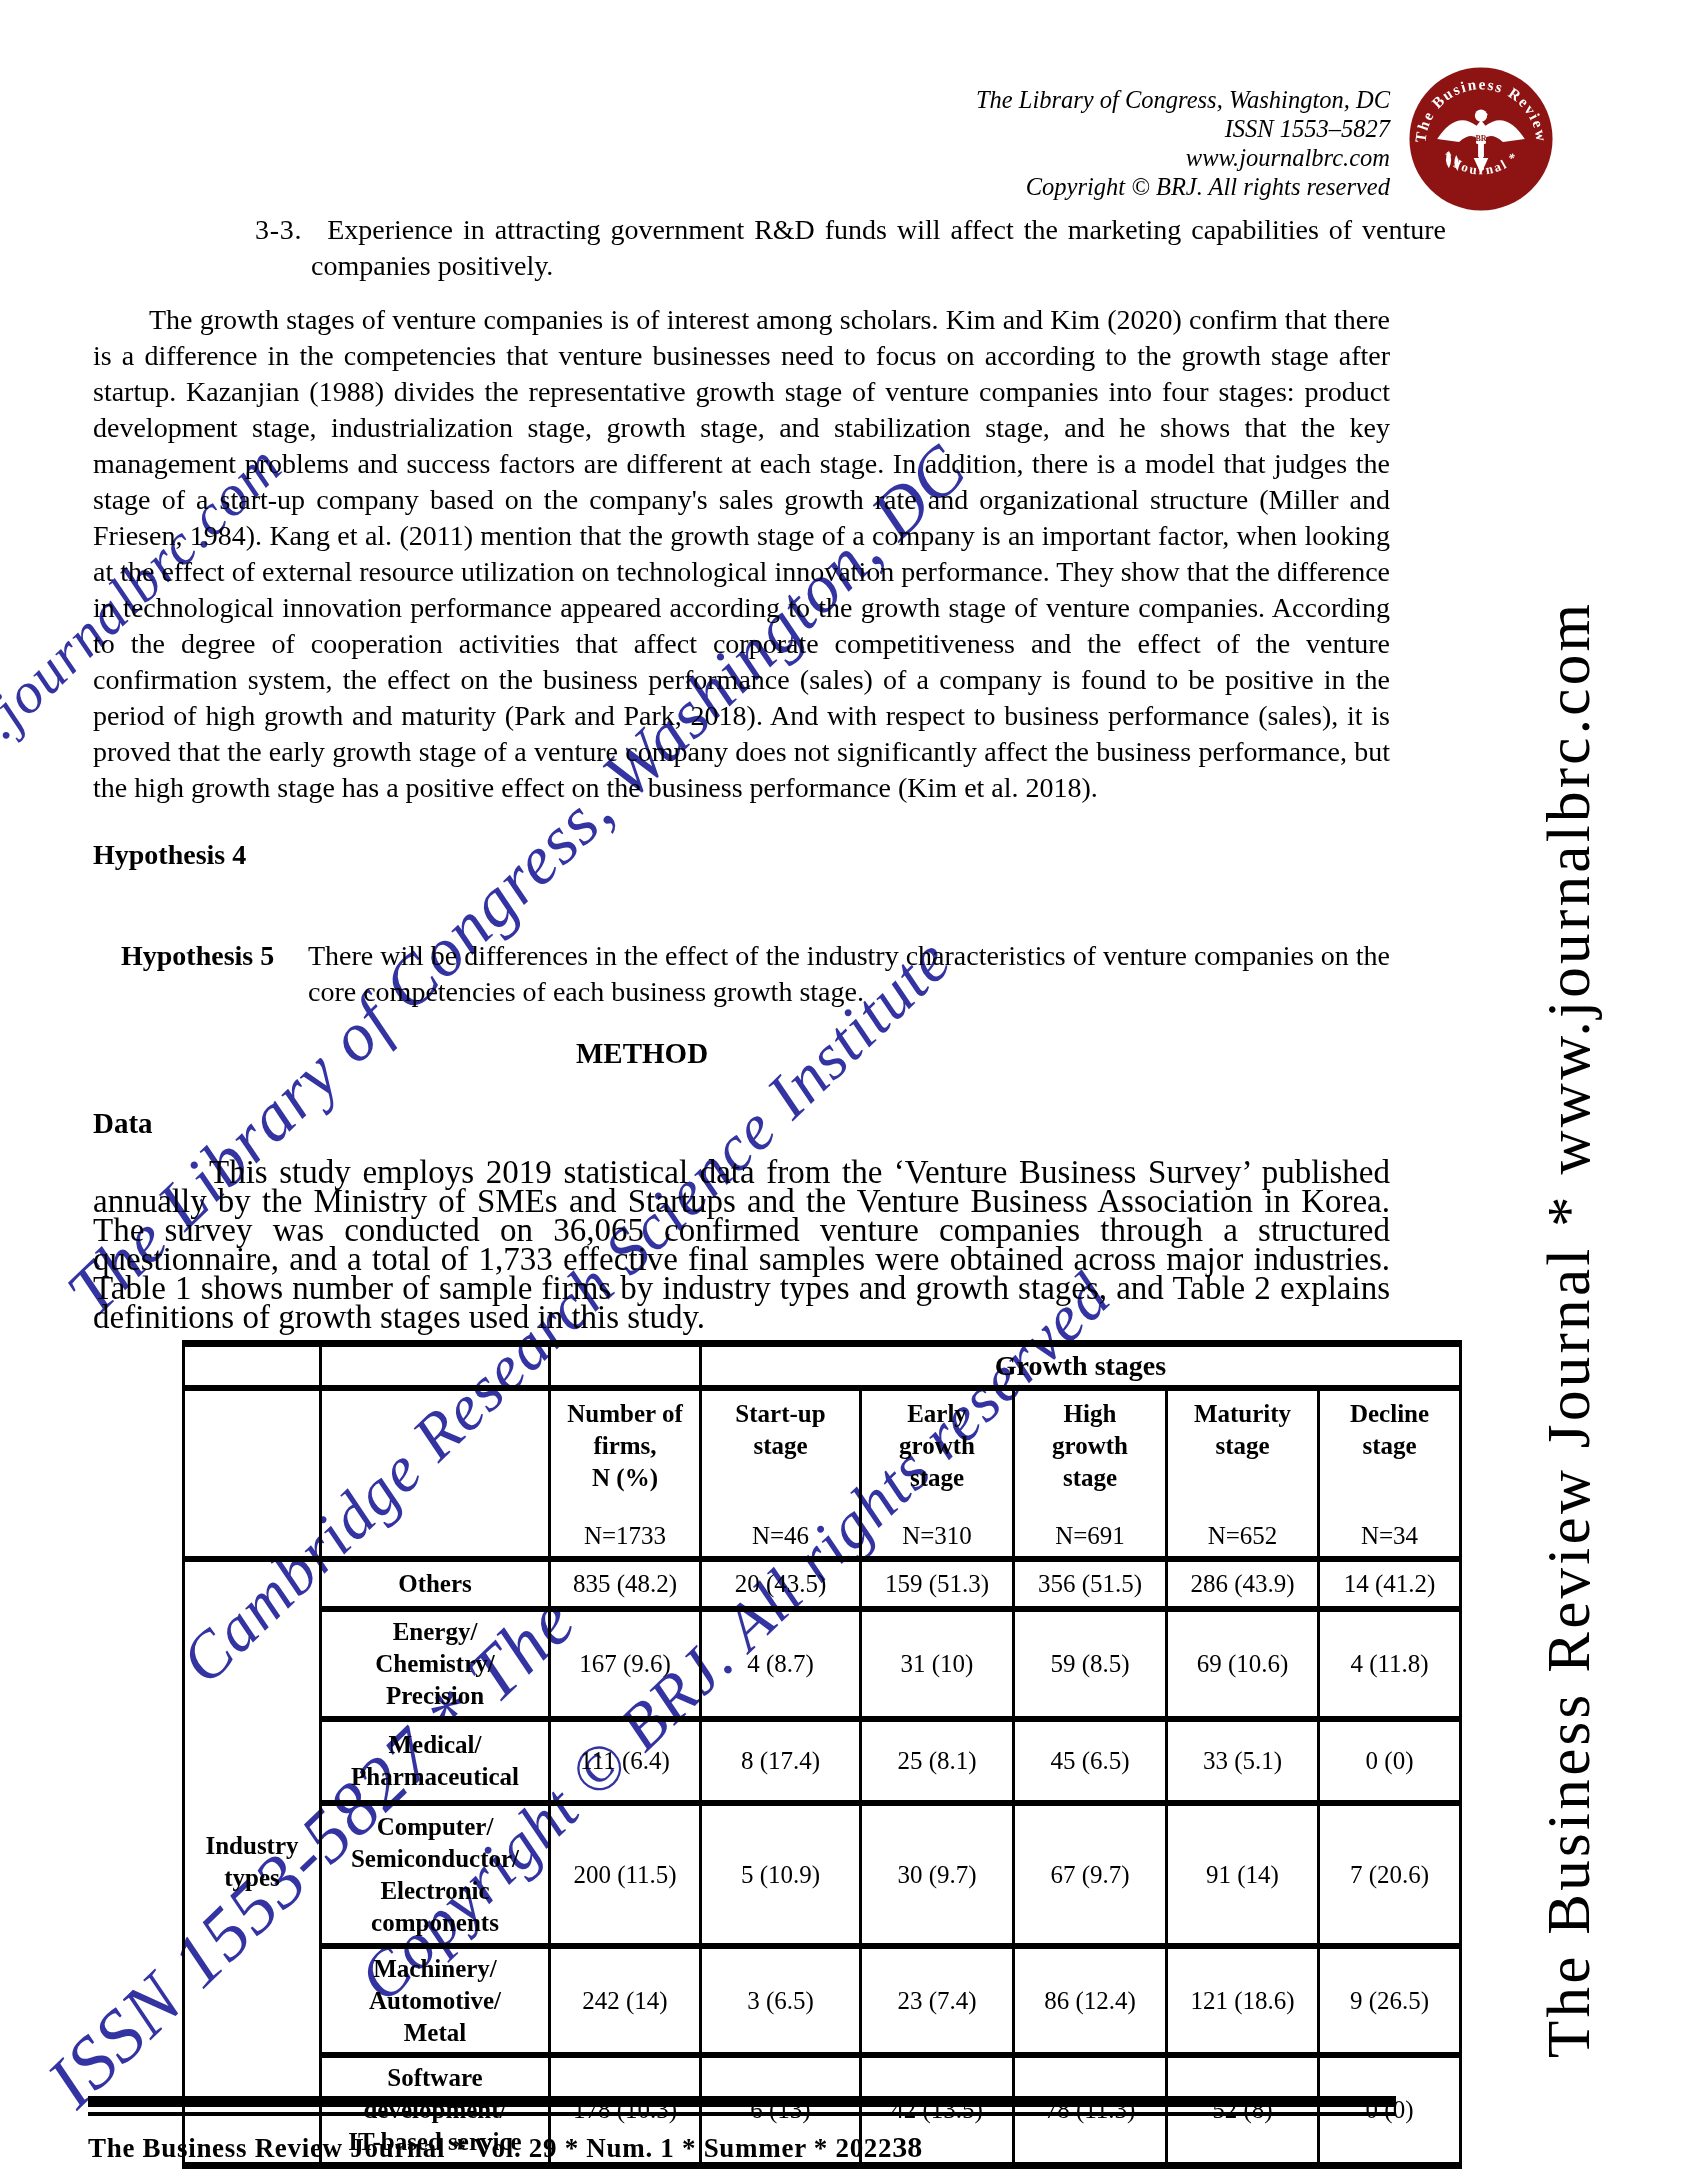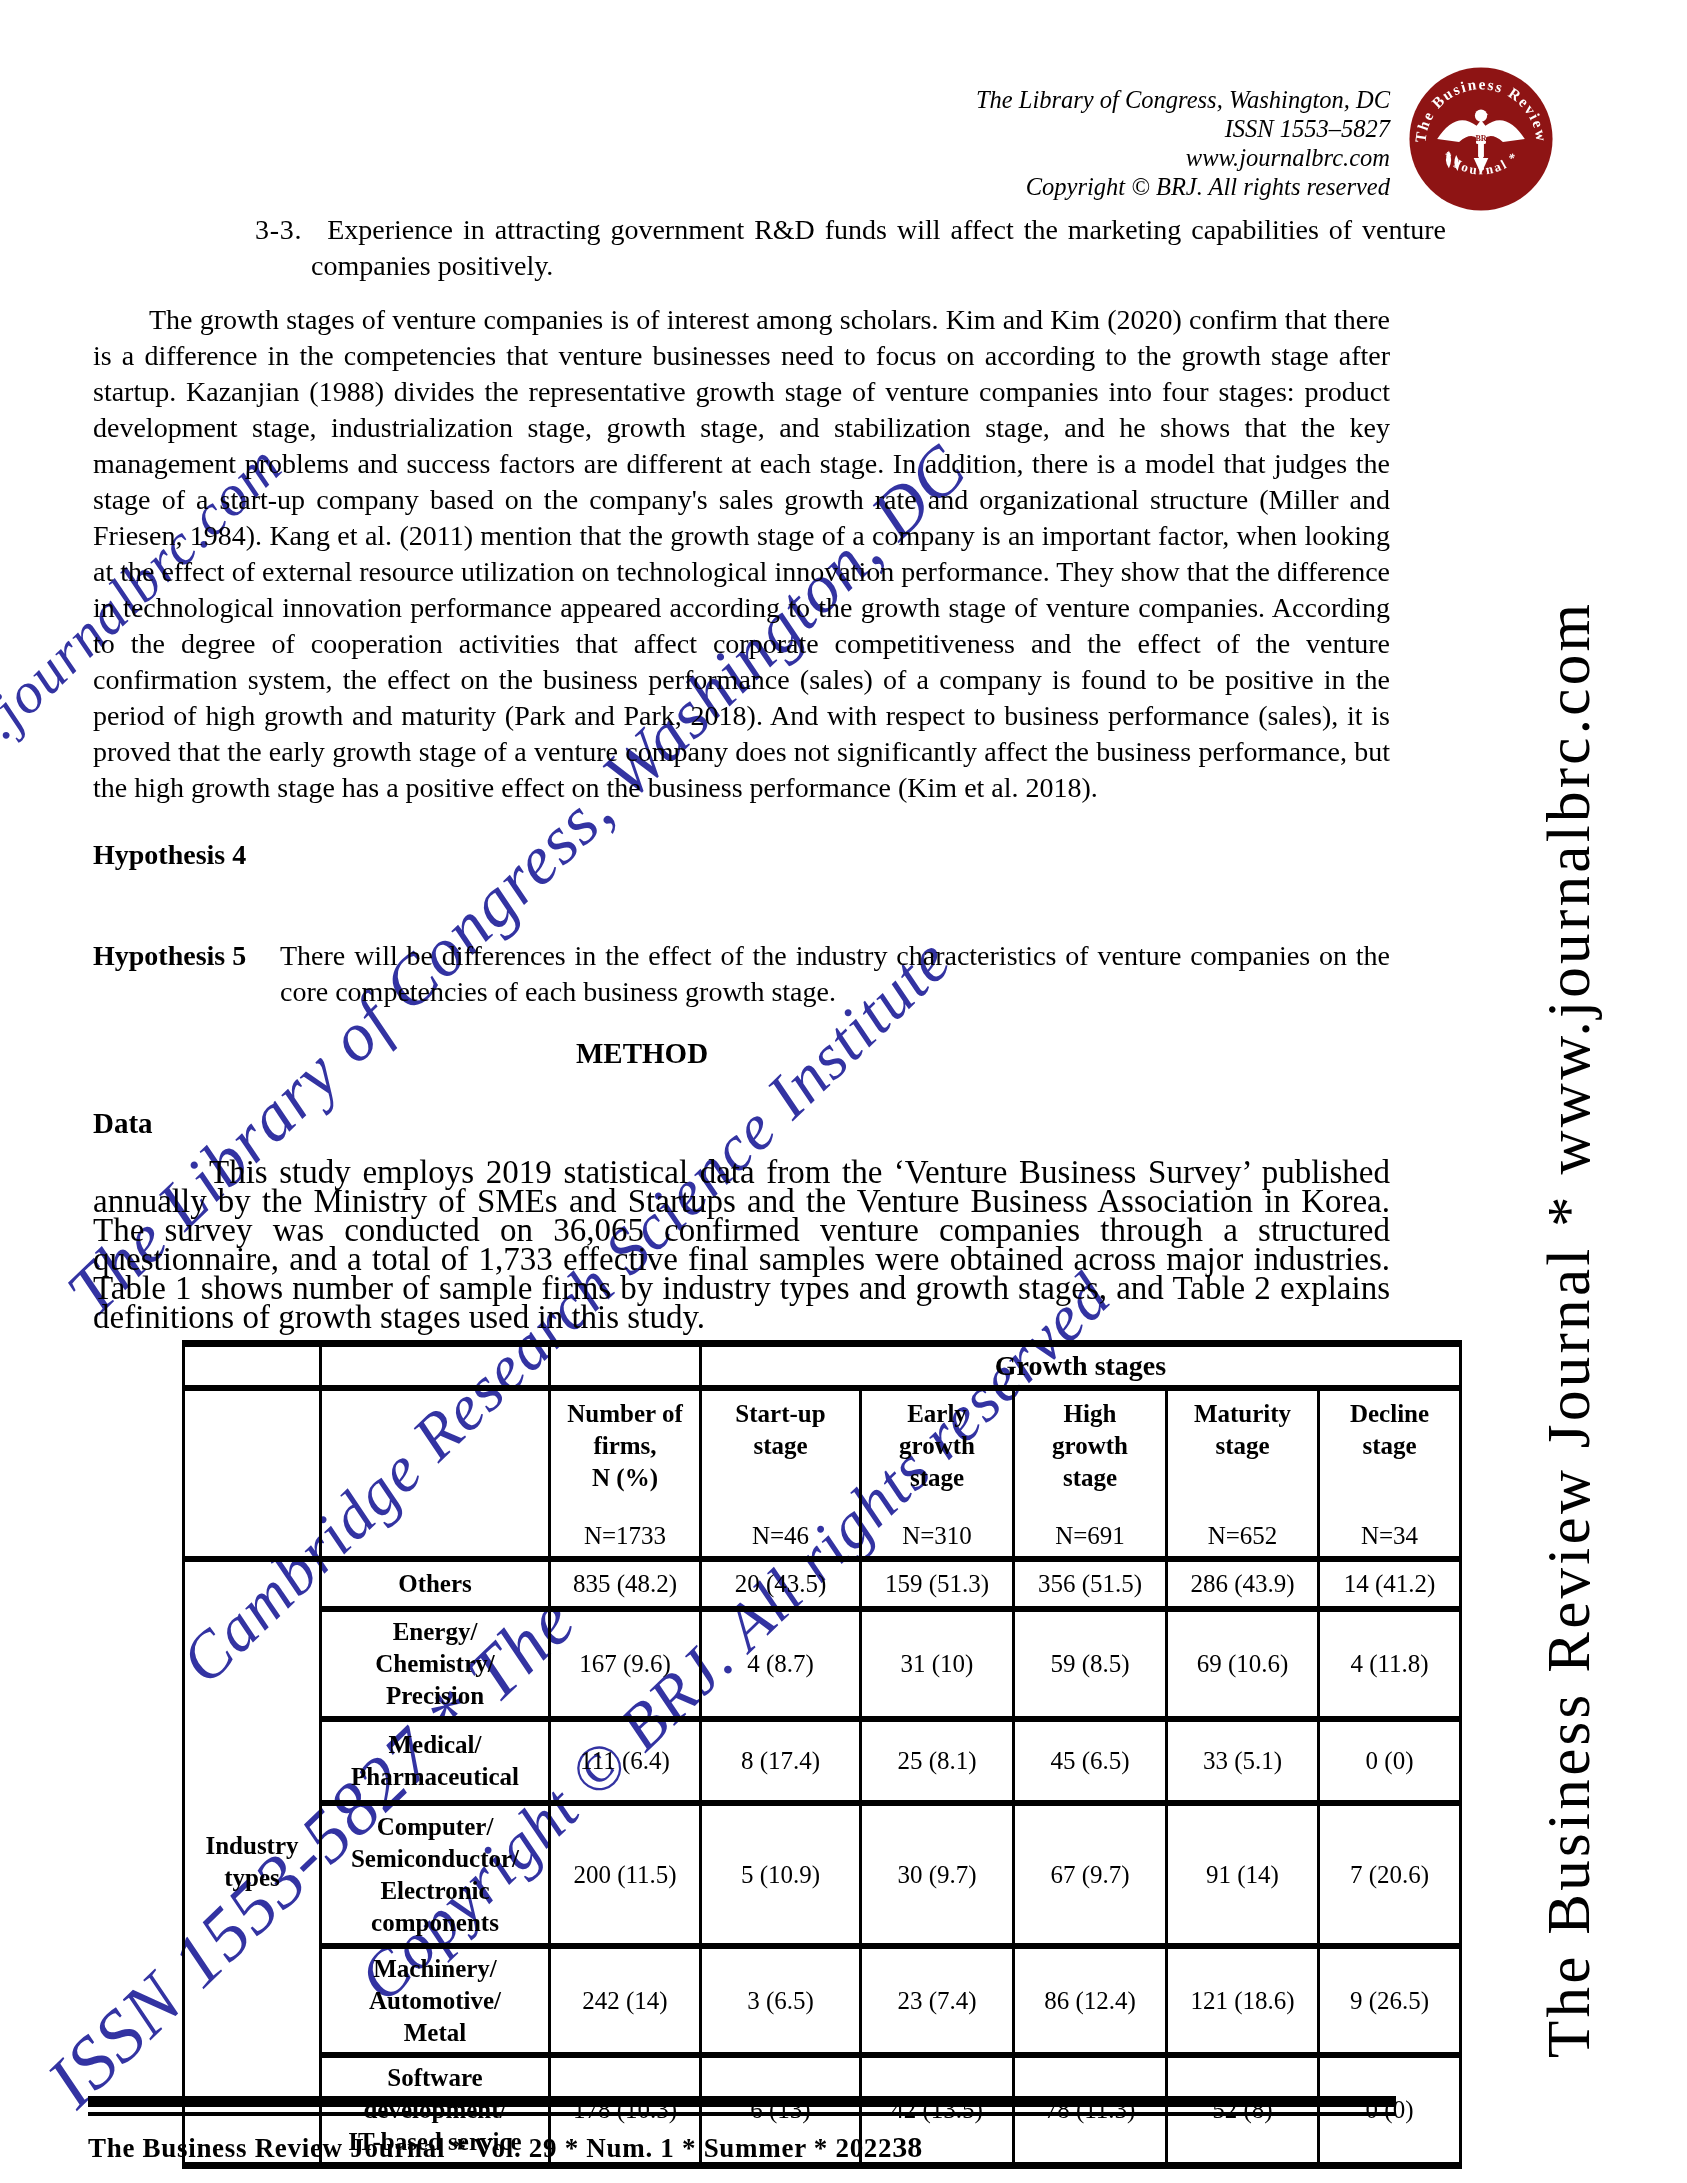--- a/index.html
+++ b/index.html
@@ -21,21 +21,21 @@
 
   .logo-wrap{ position:absolute; left:1408px; top:66px; width:146px; height:146px; z-index:3; }
 
   .item33{ margin-top:10.6px; margin-left:162px; padding-left:56px; text-indent:-56px;
            font-size:28px; line-height:36px; text-align:justify; width:1135px;}
   .item33 .num{ letter-spacing:0.7px; margin-right:25px;}
 
   .bodypara{ margin-top:18.5px; font-size:28px; line-height:36px; text-align:justify; text-indent:56px;}
 
   .hyp{ display:flex; margin-top:31px; font-size:28px; line-height:36px;}
-  .hyp + .hyp{ margin-top:65px;}
+  .hyp + .hyp{ margin-top:65px;margin-left:28px;}
   .hyp-label{ width:167px; flex:none; font-weight:bold;}
   .hyp-text{ flex:1; padding-left:20px; text-align:justify;}
 
   .method{ margin-top:26.5px; font-weight:bold; font-size:29px; padding-left:483px; width:814px; text-align:left;}
   .data-h{ margin-top:37px; font-weight:bold; font-size:29px;}
   .datapara{ margin-top:18.5px; font-size:33px; line-height:29px; text-align:justify; text-indent:116px;}
 
   .tbl-title{ margin-top:6.6px; margin-left:89px; width:1277px; text-align:center;
               font-weight:bold; font-size:28px;}
   

